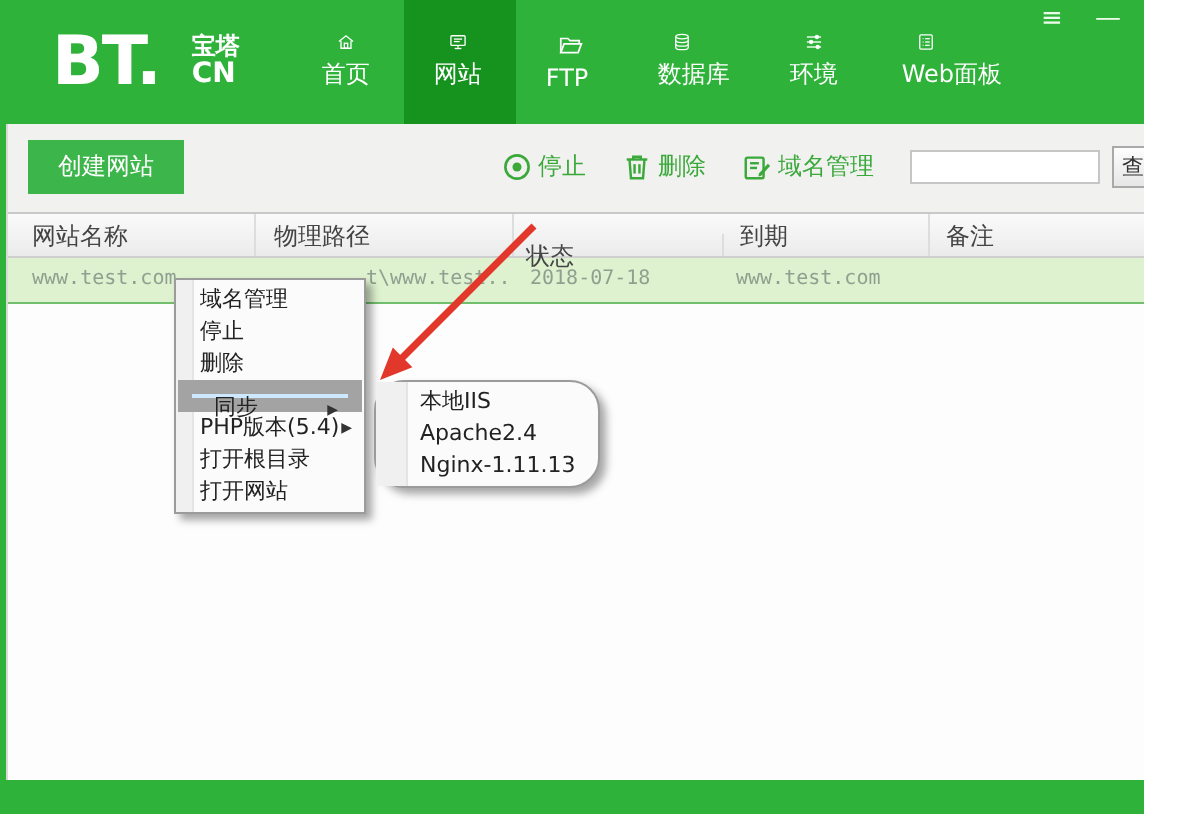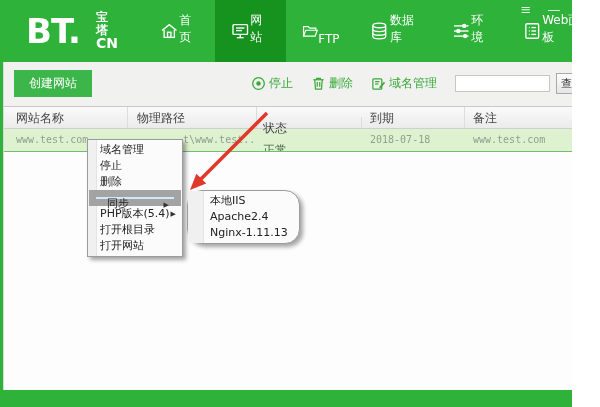--- a/index.html
+++ b/index.html
@@ -9,21 +9,21 @@
 
   
   .topbar { position:absolute; left:0; top:0; width:600px; height:62px;
             background:#2eb23a; display:flex; align-items:stretch; }
   .logo { display:flex; align-items:center; padding-left:26px; color:#fff; margin-right:26px; }
   .logo-main { font-size:34px; font-weight:bold; letter-spacing:-1px; line-height:1; }
   .logo-stack { display:flex; flex-direction:column; justify-content:center; margin-left:16px; line-height:1.05; }
   .logo-top { font-size:12px; font-weight:bold; }
   .logo-bottom { font-size:14px; font-weight:bold; }
   .nav { display:flex; align-items:stretch; }
-  .nav-item { display:flex; flex-direction:row; align-items:flex-end; justify-content:center;
+  .nav-item { display:flex; flex-direction:column; align-items:flex-start; justify-content:center;
               padding:16px 15px; color:#fff; cursor:pointer; min-width:56px; }
   .nav-item.active { background:#16921f; }
   .nav-item .nicon { width:24px; height:24px; margin-bottom:3px; }
   .nav-item .nlabel { font-size:12px; }
   .win-controls { position:absolute; right:10px; top:2px; display:flex; gap:12px;
                   color:#eafbe9; font-size:13px; line-height:16px; }
   .win-controls span { cursor:pointer; width:16px; text-align:center; }
   .win-controls .close { font-weight:bold; }
 
   
@@ -199,21 +199,20 @@
         <div class="th c0">网站名称</div>
         <div class="th c1">物理路径</div>
         <div class="th c2">状态</div>
         <div class="th c3">到期</div>
         <div class="th c4">备注</div>
       </div>
 
       <div class="trow">
         <div class="td c0">www.test.com</div>
         <div class="td c1 path">t\www.test...</div>
-        <div class="td c2 status">正常</div>
         <div class="td c3">2018-07-18</div>
         <div class="td c4">www.test.com</div>
       </div>
     </div>
   </div>
 
   <div class="footer"></div>
 
   <div class="menu main-menu">
     <div class="gutter"></div>

